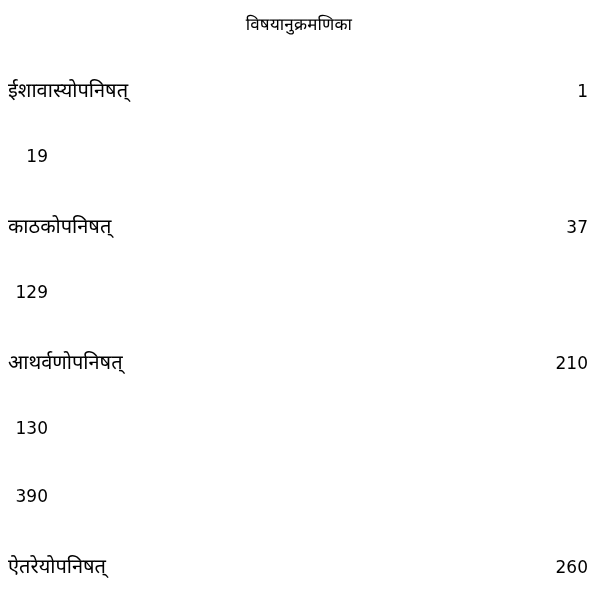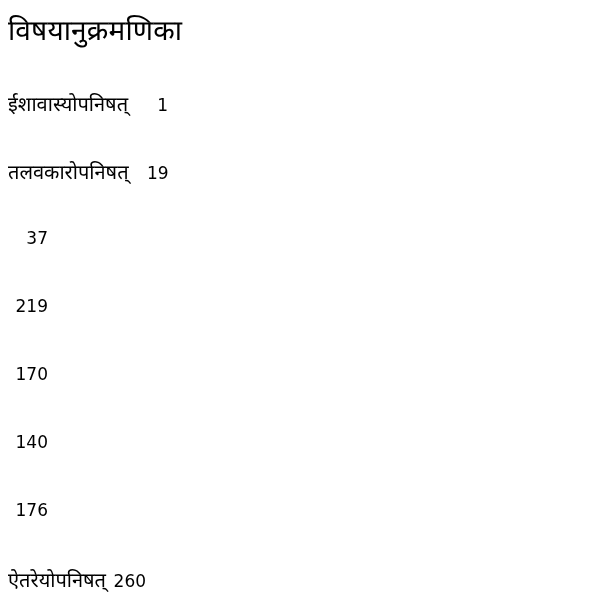--- a/index.html
+++ b/index.html
@@ -15,34 +15,35 @@
     overflow: hidden;
   }
   .page {
     position: relative;
     width: 600px;
     height: 592px;
     box-sizing: border-box;
     padding: 0 10px 0 8px;
   }
   .doc-title {
-    font-size: 28px;
+    text-align: center;
+    font-size: 17px;
     line-height: 1.2;
     font-weight: 400;
     margin-top: 14px;
     margin-bottom: 0;
     letter-spacing: 0.2px;
   }
   .toc {
     margin-top: 44px;
   }
   .toc-row {
     display: flex;
     align-items: baseline;
-    justify-content: flex-start;
+    justify-content: space-between;
     height: 68px;
   }
   .toc-entry {
     font-size: 20px;
     line-height: 1.25;
     white-space: nowrap;
   }
   .toc-page {
     font-size: 17px;
     line-height: 1.25;
@@ -59,42 +60,43 @@
   <div class="doc-title">विषयानुक्रमणिका</div>
 
   <div class="toc">
 
     <div class="toc-row">
       <span class="toc-entry">ईशावास्योपनिषत्</span>
       <span class="toc-page">1</span>
     </div>
 
     <div class="toc-row">
-      <span class="toc-entry">तलवकारोपनिषत्</span>
       <span class="toc-page">19</span>
     </div>
 
     <div class="toc-row">
+      <span class="toc-entry">काठकोपनिषत्</span>
       <span class="toc-page">37</span>
     </div>
 
     <div class="toc-row">
-      <span class="toc-page">219</span>
+      <span class="toc-page">129</span>
     </div>
 
     <div class="toc-row">
-      <span class="toc-page">170</span>
+      <span class="toc-entry">आथर्वणोपनिषत्</span>
+      <span class="toc-page">210</span>
     </div>
 
     <div class="toc-row">
-      <span class="toc-page">140</span>
+      <span class="toc-page">130</span>
     </div>
 
     <div class="toc-row">
-      <span class="toc-page">176</span>
+      <span class="toc-page">390</span>
     </div>
 
     <div class="toc-row">
       <span class="toc-entry">ऐतरेयोपनिषत्</span>
       <span class="toc-page">260</span>
     </div>
 
   </div>
 </div>
 

